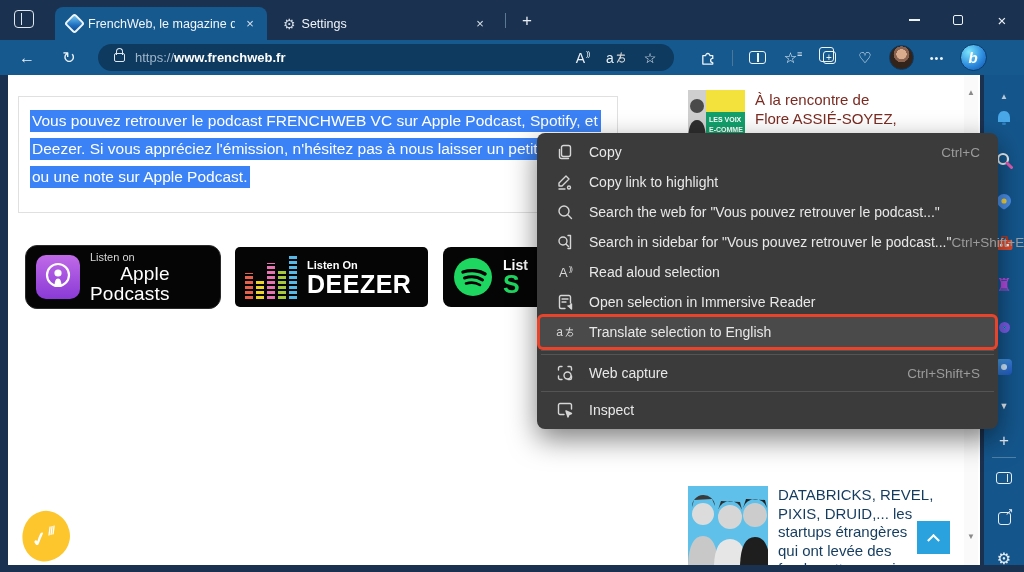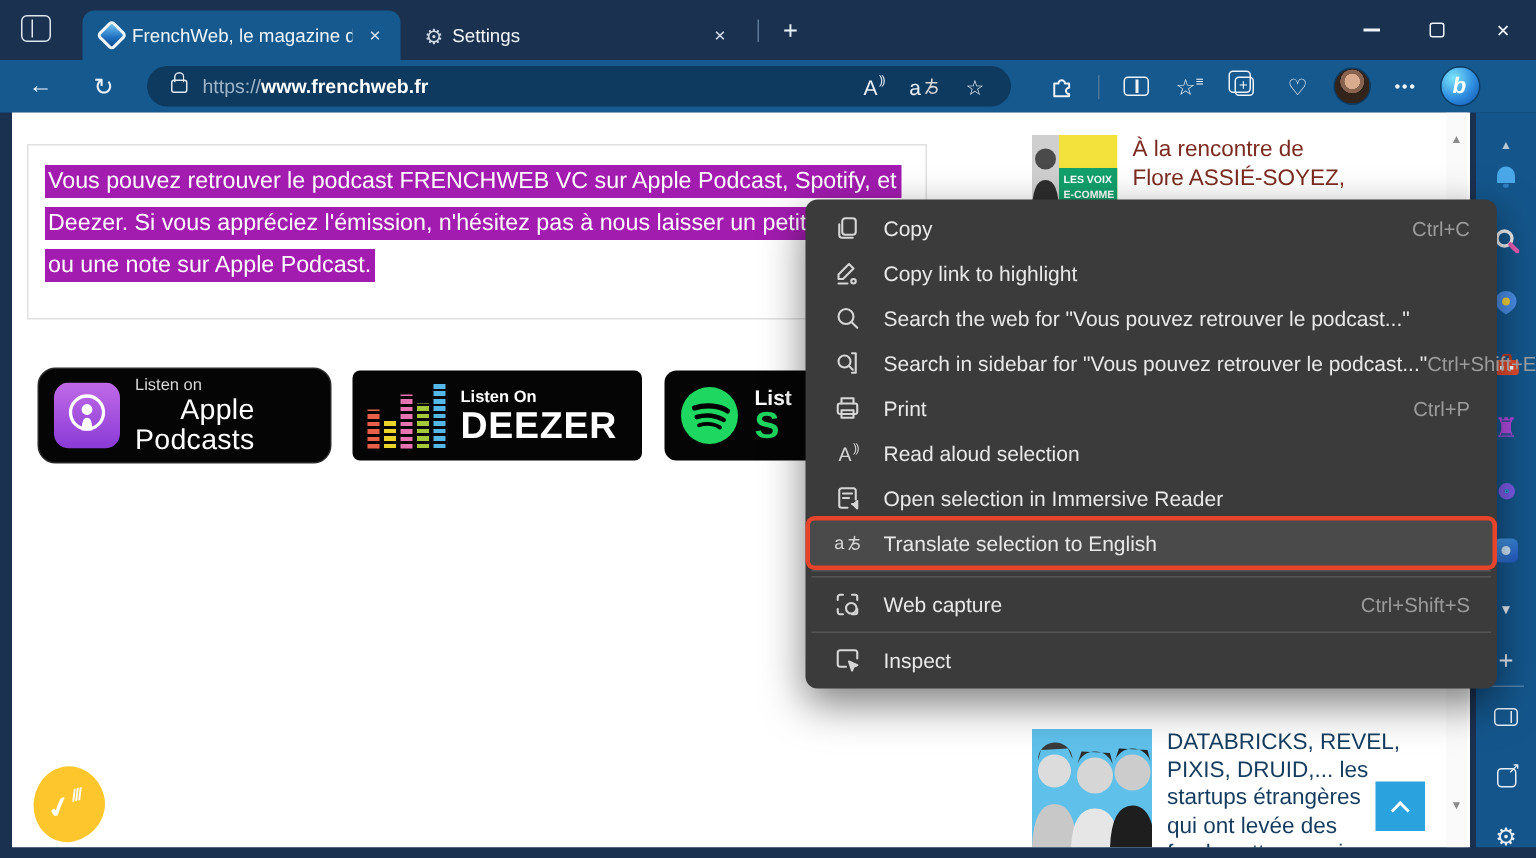--- a/index.html
+++ b/index.html
@@ -48,21 +48,21 @@
   .favlines{font-size:9px;position:relative;top:-4px;left:0px;}
   .coll-ic{width:13px;height:13px;border:1.5px solid #eef3f8;border-radius:3px;position:relative;display:flex;align-items:center;justify-content:center;font-size:10px;color:#eef3f8;}
   .coll-ic:before{content:"";position:absolute;left:-5px;top:-5px;width:13px;height:13px;border:1.5px solid #eef3f8;border-radius:3px;}
   .avatar{width:25px;height:25px;border-radius:50%;background:radial-gradient(circle at 50% 36%,#d9ac8d 0 27%,#8a6350 28% 42%,#32231b 43% 100%);border:1px solid #0e3a5f;}
   .bing{width:27px;height:27px;border-radius:50%;background:radial-gradient(circle at 32% 28%,#7ce4fa,#2f8de0 55%,#0b4fa8);display:flex;align-items:center;justify-content:center;color:#fff;font-weight:bold;font-style:italic;font-size:15px;border:1px solid #0c3d66;}
 
   
   .content{position:absolute;left:8px;top:75px;width:972px;height:490px;background:#fff;overflow:hidden;}
   .quote-box{position:absolute;left:10px;top:21px;width:600px;height:117px;border:1px solid #e0e0e0;padding:13px 0 0 11px;}
   .sel-line{margin-bottom:6px;}
-  .sel-line span{display:inline-block;background:#a21caf;color:#fff;font-size:15.5px;line-height:21px;padding:0 3px 1px 2px;}
+  .sel-line span{display:inline-block;background:#3b82f6;color:#fff;font-size:15.5px;line-height:21px;padding:0 3px 1px 2px;}
 
   .badge{position:absolute;background:#050505;display:flex;align-items:center;color:#fff;}
   .badge-apple{left:17px;top:170px;width:196px;height:64px;border-radius:12px;border:1px solid #2a2a2a;padding:0 10px;gap:10px;}
   .ba-t1{font-size:11px;color:#d8d8d8;line-height:13px;}
   .ba-t2{font-size:19px;line-height:20px;font-weight:500;letter-spacing:.2px;text-align:right;}
   .badge-deezer{left:227px;top:172px;width:193px;height:60px;border-radius:5px;padding:0 10px;gap:10px;}
   .eq{display:flex;align-items:flex-end;gap:3px;height:44px;}
   .eq i{width:8px;display:block;}
   .eq .c1{height:26px;background:repeating-linear-gradient(to top,#e8604a 0 3px,#050505 3px 5px);}
   .eq .c2{height:20px;background:repeating-linear-gradient(to top,#ecd428 0 3px,#050505 3px 5px);}
@@ -409,31 +409,20 @@
           <svg class="ic" width="16" height="16" viewBox="0 0 16 16">
             <path d="M11 1.5 H13.5 V14.5 H11"></path>
             <circle cx="6" cy="7" r="4"></circle>
             <line x1="9" y1="10" x2="11.5" y2="12.5"></line>
           </svg>
         </span>
       <span class="mi-label">Search in sidebar for "Vous pouvez retrouver le podcast..."</span>
       <span class="mi-sc">Ctrl+Shift+E</span>
     </div>
 
-    <div class="mi">
-      <span class="mi-ic">
-          <svg class="ic" width="16" height="16" viewBox="0 0 16 16">
-            <path d="M4 5 V1.5 H12 V5"></path>
-            <rect x="1.5" y="5" width="13" height="7" rx="1.5"></rect>
-            <rect x="4" y="9.5" width="8" height="5"></rect>
-          </svg>
-        </span>
-      <span class="mi-label">Print</span>
-      <span class="mi-sc">Ctrl+P</span>
-    </div>
 
     <div class="mi">
       <span class="mi-ic">
           <span style="font-size:13px;">A</span>
           <span class="waves">))</span>
         </span>
       <span class="mi-label">Read aloud selection</span>
       <span class="mi-sc"></span>
     </div>
 

